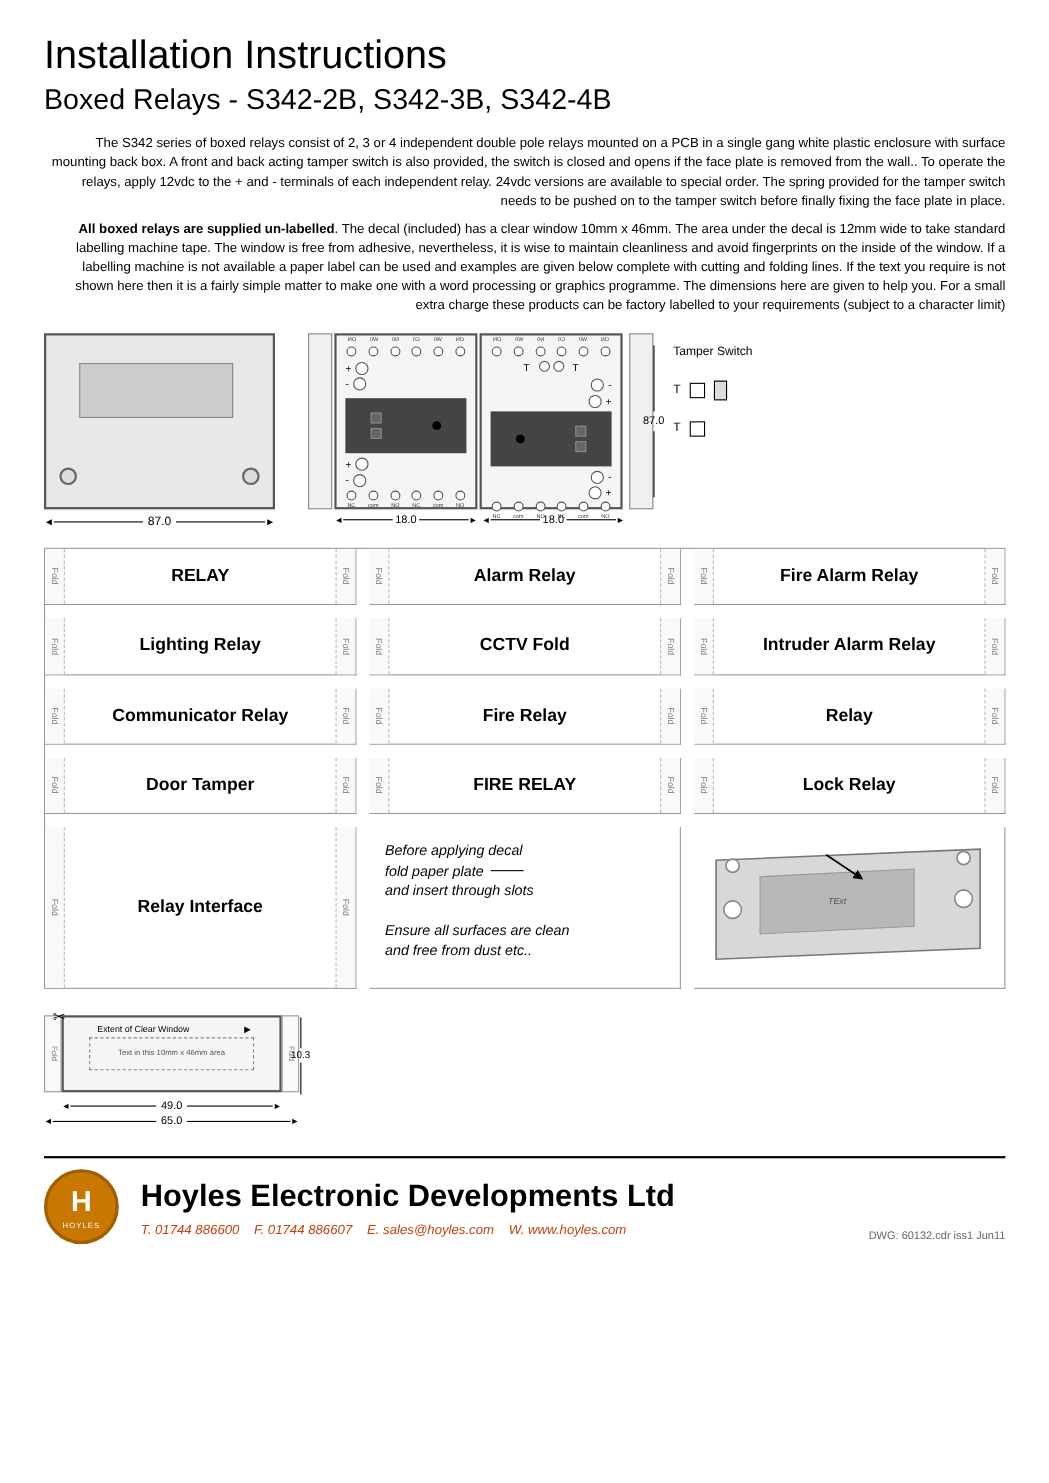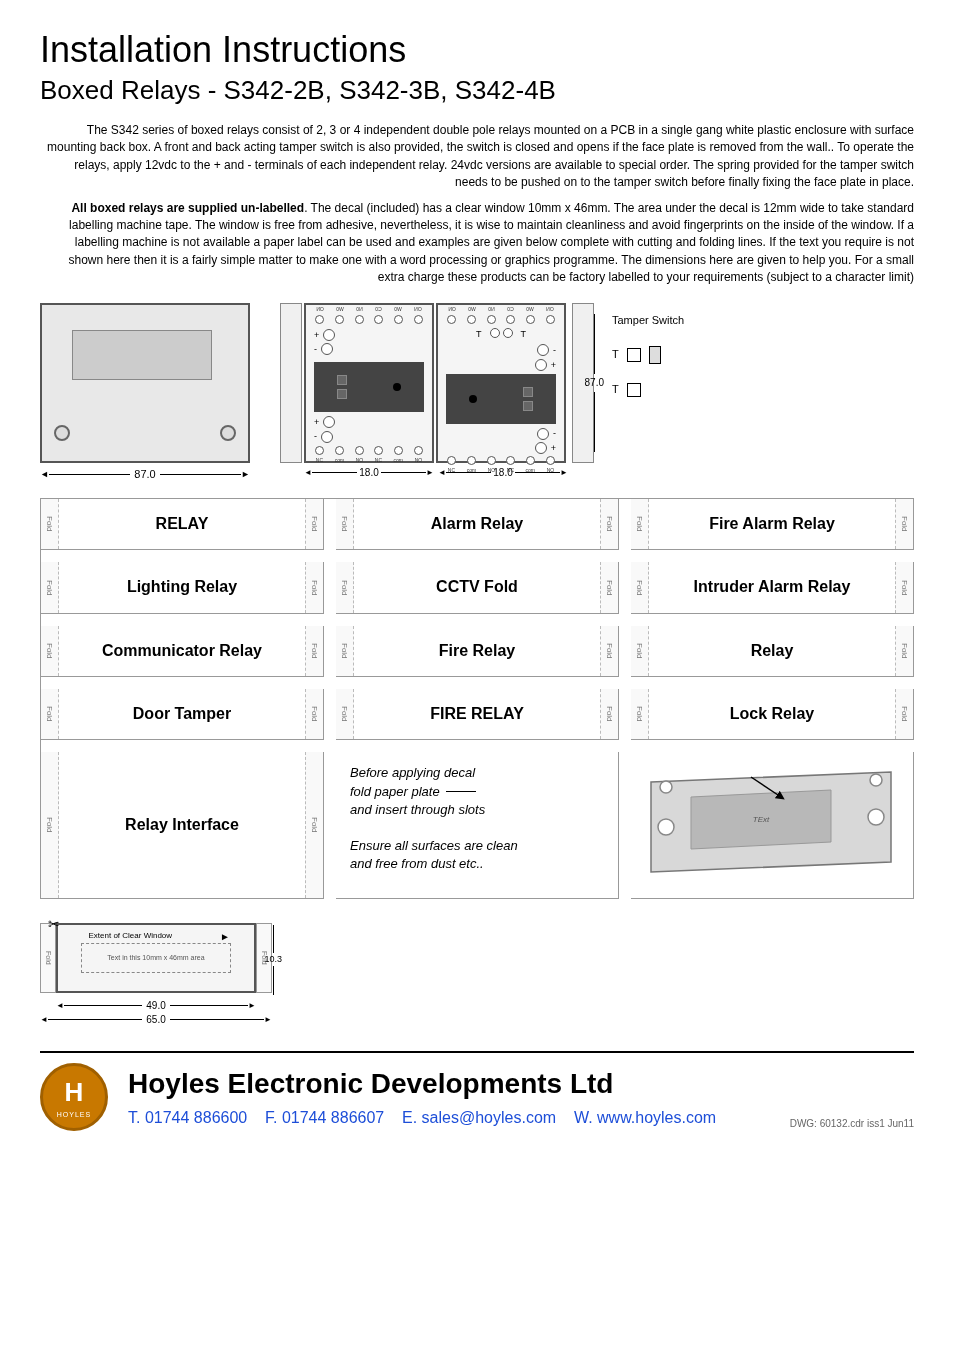--- a/index.html
+++ b/index.html
@@ -161,22 +161,23 @@
     .footer-company {
       flex: 1;
     }
     .company-name {
       font-size: 28px;
       font-weight: bold;
       color: #000;
       margin-bottom: 4px;
     }
     .footer-contacts {
-      font-size: 16px;
-      color: #1d4ed8;
+      font-size: 12px;
+      color: #c2410c;
+      font-style: italic;
     }
     .dwg-ref {
       font-size: 10px;
       color: #666;
       text-align: right;
       align-self: flex-end;
     }
   </style>
 </head>
 <body>

